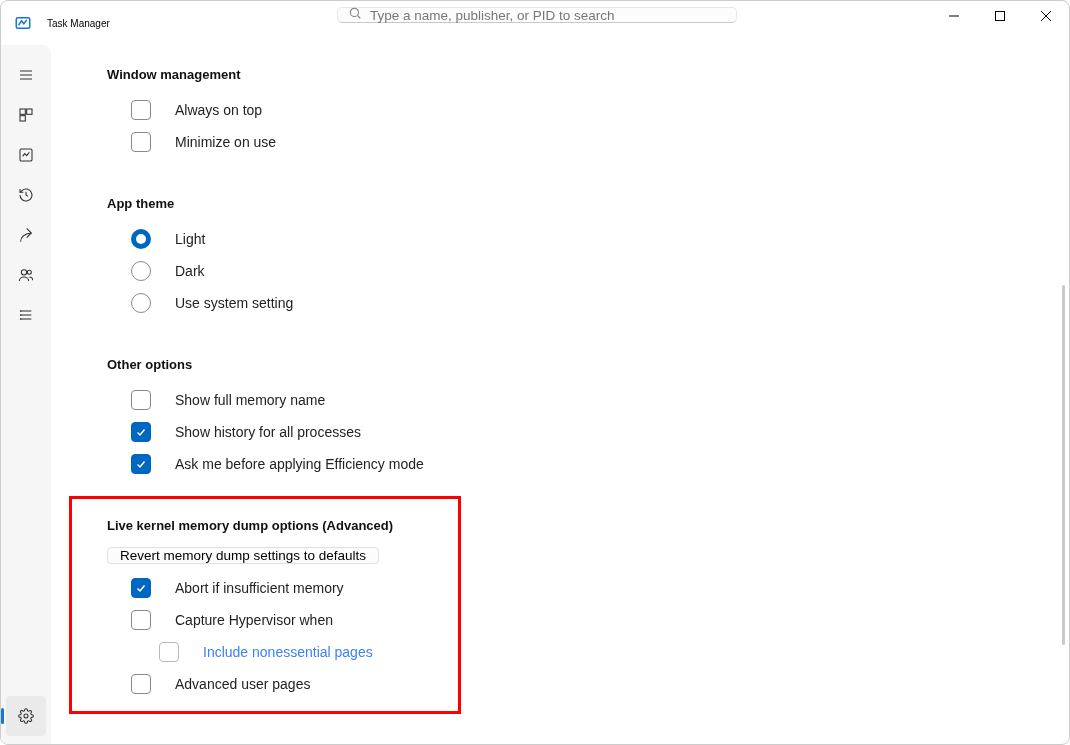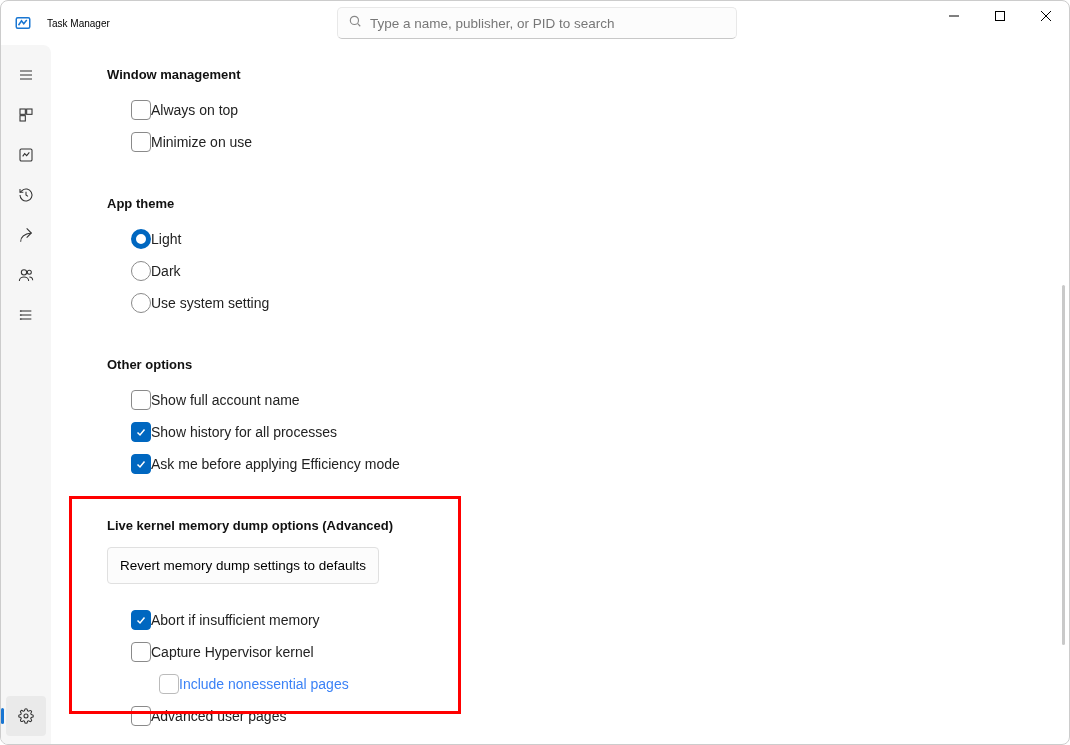--- a/index.html
+++ b/index.html
@@ -2,54 +2,54 @@
 <html><head>
 <meta charset="utf-8">
 <style>
   * { box-sizing: border-box; margin: 0; padding: 0; font-family: "Segoe UI", -apple-system, sans-serif; }
   body { width: 1070px; height: 745px; background: #fff; overflow: hidden; position: relative; border: 1px solid #ccc; border-radius: 8px; }
 
   
   .titlebar { height: 44px; display: flex; align-items: center; padding-left: 12px; }
   .app-icon { width: 20px; height: 20px; margin-right: 14px; display:inline-flex; align-items:center; justify-content:center; }
   .app-title { font-size: 10px; color: #000; }
-  .search-wrap { position: absolute; left: 336px; top: 6px; width: 400px; height: 32px; background: #fcfcfc; border: 1px solid #e8e8e8; border-bottom: 1.5px solid #c8c8c8; border-radius: 5px; display:flex; align-items:center; padding: 0 10px; gap: 8px; }
+  .search-wrap { position: absolute; left: 336px; top: 6px; width: 400px; height: 16px; background: #fcfcfc; border: 1px solid #e8e8e8; border-bottom: 1.5px solid #c8c8c8; border-radius: 5px; display:flex; align-items:center; padding: 0 10px; gap: 8px; }
   .search-wrap .sicon { color: #888; flex-shrink:0; }
   .search-wrap input { border:none; outline:none; background:transparent; width:100%; font-size: 13.5px; color:#333; }
   .search-wrap input::placeholder { color:#777; }
   .winctrls { position: absolute; right: 0; top: 0; display:flex; }
   .winctrls .btn { width: 46px; height: 30px; display:flex; align-items:center; justify-content:center; color:#000; }
 
   
   .body-area { position: absolute; top: 44px; left: 0; right: 0; bottom: 0; display:flex; }
   .sidebar { width: 50px; background: #f6f6f6; border-top-right-radius: 8px; display:flex; flex-direction:column; align-items:center; padding-top: 10px; gap: 0; position:relative; }
   .sidebar .sitem { width: 40px; height: 40px; display:flex; align-items:center; justify-content:center; color: #444; border-radius:4px; position:relative; }
   .sidebar .sitem.active::before { content:""; position:absolute; left:-5px; top:12px; bottom:12px; width:3px; background:#1976d2; border-radius:2px; }
   .sidebar .spacer { flex:1; }
   .sidebar .bottom { margin-bottom: 8px; }
   .sidebar .sitem.bottom.active { background:#eaeaea; }
 
   .content { flex:1; padding: 22px 0 0 56px; overflow:auto; position:relative; }
   .section-title { font-size: 13px; font-weight: 700; color:#111; margin-bottom: 12px; margin-top: 10px; }
   .section-title.first { margin-top: 0; }
-  .option-row { display:flex; align-items:center; height: 32px; gap: 0; margin-left:0;padding-left:24px; }
+  .option-row { display:flex; align-items:center; height: 32px; gap: 24px; margin-left:0;padding-left:24px; }
   .option-row.indent { margin-left: 28px; }
   .option-row.disabled span { color:#3b82f6; }
   .cbx { width: 20px; height: 20px; border: 1.5px solid #8a8a8a; border-radius: 4px; display:inline-flex; align-items:center; justify-content:center; background:#fff; flex-shrink:0; }
   .cbx.disabled { border-color:#bbb; }
   .cbx.checked { background:#0067c0; border-color:#0067c0; }
   .cbx.checked svg { display:block; }
   .cbx svg { display:none; }
   .radio { width: 20px; height:20px; border:1.5px solid #8a8a8a; border-radius:50%; display:inline-flex; align-items:center; justify-content:center; flex-shrink:0;}
   .radio.checked-thick { border:5px solid #0067c0; }
   .opt-label { font-size: 14px; color:#222; }
 
   .section-gap { height: 28px; }
 
-  .revert-btn { display:inline-block; padding: 10px 12px; font-size: 13.5px; border:1px solid #e0e0e0; background:#fcfcfc; border-radius:4px; margin-bottom:20px; margin-top:2px; cursor:default; }
+  .revert-btn { display:inline-block; padding: 0 12px; font-size: 13.5px; border:1px solid #e0e0e0; background:#fcfcfc; border-radius:4px; margin-bottom:8px; margin-top:2px; cursor:default; }
 
   .highlight-box { border: 3.5px solid #ff0000; position:absolute; left: 68px; top: 495px; width: 392px; height: 218px; pointer-events:none; }
 
   .scrollbar-indicator { position:absolute; right:4px; top:240px; width:3px; height:360px; background:#c9c9c9; border-radius:2px; }
 </style>
 </head>
 <body>
 
 <div class="titlebar">
   <span class="app-icon">
@@ -179,21 +179,21 @@
     <div class="option-row">
       <span class="radio"></span>
       <span class="opt-label">Use system setting</span>
     </div>
 
     <div class="section-gap"></div>
 
     <div class="section-title">Other options</div>
     <div class="option-row">
       <span class="cbx"></span>
-      <span class="opt-label">Show full account name</span>
+      <span class="opt-label">Show full memory name</span>
     </div>
     <div class="option-row">
       <span class="cbx checked">
           <svg width="12" height="12" viewBox="0 0 24 24" stroke="#fff" stroke-width="3" fill="none">
             <polyline points="5 13 10 18 19 7"></polyline>
           </svg>
         </span>
       <span class="opt-label">Show history for all processes</span>
     </div>
     <div class="option-row">
@@ -212,21 +212,21 @@
     <div class="option-row">
       <span class="cbx checked">
           <svg width="12" height="12" viewBox="0 0 24 24" stroke="#fff" stroke-width="3" fill="none">
             <polyline points="5 13 10 18 19 7"></polyline>
           </svg>
         </span>
       <span class="opt-label">Abort if insufficient memory</span>
     </div>
     <div class="option-row">
       <span class="cbx"></span>
-      <span class="opt-label">Capture Hypervisor kernel</span>
+      <span class="opt-label">Capture Hypervisor when</span>
     </div>
     <div class="option-row indent disabled">
       <span class="cbx disabled"></span>
       <span class="opt-label">Include nonessential pages</span>
     </div>
     <div class="option-row">
       <span class="cbx"></span>
       <span class="opt-label">Advanced user pages</span>
     </div>
 

